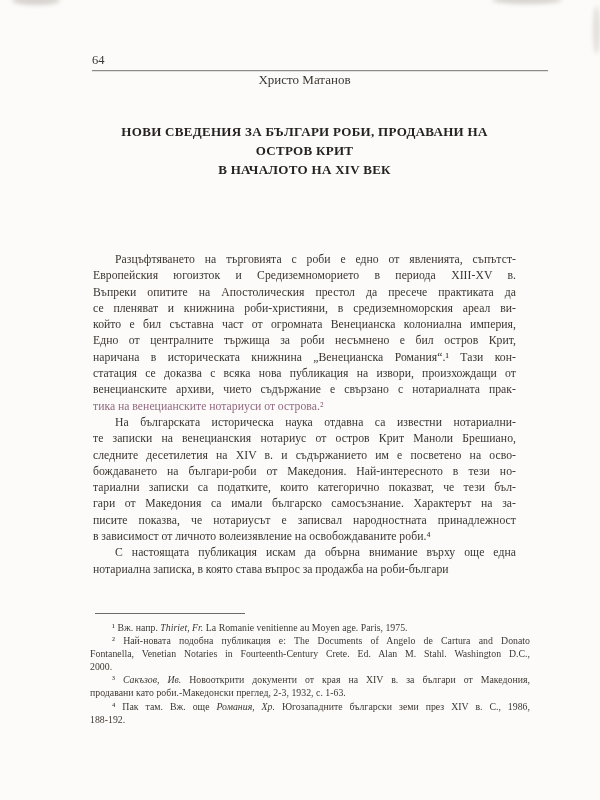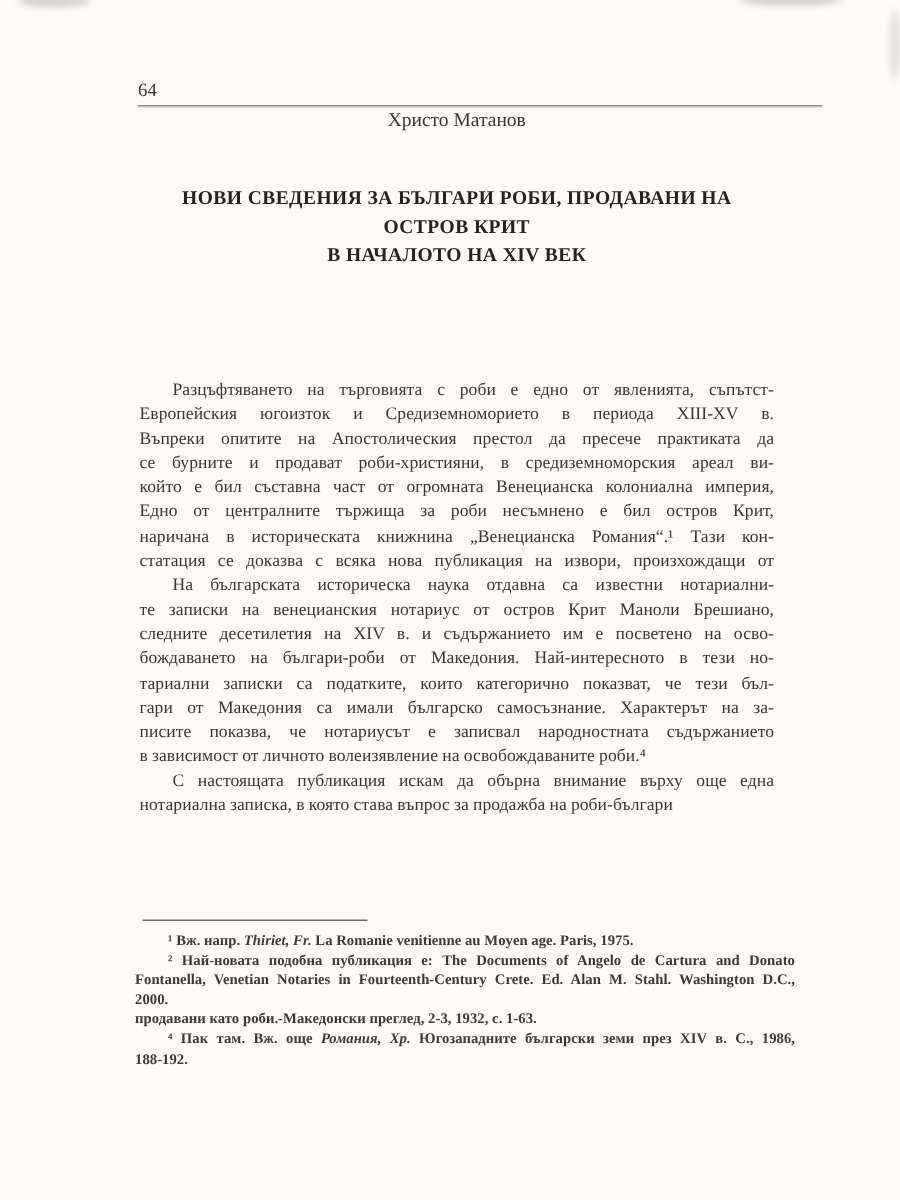--- a/index.html
+++ b/index.html
@@ -22,21 +22,21 @@
   .body-text{position:absolute;left:93px;top:204px;width:423px;font-size:11.7px;color:var(--ink,#3b3531);
              letter-spacing:.05px;word-spacing:-.2px;margin-top:48px;}
   .bline{text-align:justify;text-align-last:justify;height:16.3px;line-height:16.3px;overflow:hidden;}
   .bline.first{text-indent:22px;}
   .bline.plast{text-align-last:left;}
   .bline.tint{color:var(--tint,#916a82);}
 
   .fn-rule{position:absolute;left:95px;top:613px;width:150px;height:1px;background:#6f6b67;}
   .footnotes{position:absolute;left:90px;top:621px;width:440px;font-size:9.8px;color:var(--fn_ink,#3e3834);
              letter-spacing:.02px;}
-  .fline{text-align:justify;text-align-last:justify;height:13.1px;line-height:13.1px;overflow:hidden;font-weight:bold;}
+  .fline{text-align:justify;text-align-last:justify;height:13.1px;line-height:13.1px;overflow:hidden;}
   .fline.find{text-indent:22px;}
   .fline.flast{text-align-last:left;}
   .it{font-style:italic;}
 </style>
 </head>
 <body>
 
 <div class="page">
   <div class="smudge s1"></div>
   <div class="smudge s2"></div>
@@ -50,48 +50,51 @@
   <div class="title">
     <div>НОВИ СВЕДЕНИЯ ЗА БЪЛГАРИ РОБИ, ПРОДАВАНИ НА</div>
     <div>ОСТРОВ КРИТ</div>
     <div>В НАЧАЛОТО НА XIV ВЕК</div>
   </div>
 
   <div class="body-text">
       <div class="bline first">Разцъфтяването на търговията с роби е едно от явленията, съпътст-</div>
       <div class="bline">Европейския югоизток и Средиземноморието в периода XIII-XV в.</div>
       <div class="bline">Въпреки опитите на Апостолическия престол да пресече практиката да</div>
-      <div class="bline">се бурните и продават роби-християни, в средиземноморския ареал ви-</div>
+      <div class="bline">се пленяват и книжнина роби-християни, в средиземноморския ареал ви-</div>
       <div class="bline">който е бил съставна част от огромната Венецианска колониална империя,</div>
       <div class="bline">Едно от централните тържища за роби несъмнено е бил остров Крит,</div>
       <div class="bline">наричана в историческата книжнина „Венецианска Романия“.¹ Тази кон-</div>
       <div class="bline">статация се доказва с всяка нова публикация на извори, произхождащи от</div>
+      <div class="bline">венецианските архиви, чието съдържание е свързано с нотариалната прак-</div>
+      <div class="bline plast tint">тика на венецианските нотариуси от острова.²</div>
       <div class="bline first">На българската историческа наука отдавна са известни нотариални-</div>
       <div class="bline">те записки на венецианския нотариус от остров Крит Маноли Брешиано,</div>
       <div class="bline">следните десетилетия на XIV в. и съдържанието им е посветено на осво-</div>
       <div class="bline">бождаването на българи-роби от Македония. Най-интересното в тези но-</div>
       <div class="bline">тариални записки са податките, които категорично показват, че тези бъл-</div>
       <div class="bline">гари от Македония са имали българско самосъзнание. Характерът на за-</div>
-      <div class="bline">писите показва, че нотариусът е записвал народностната съдържанието</div>
+      <div class="bline">писите показва, че нотариусът е записвал народностната принадлежност</div>
       <div class="bline plast">в зависимост от личното волеизявление на освобождаваните роби.⁴</div>
       <div class="bline first">С настоящата публикация искам да обърна внимание върху още една</div>
       <div class="bline plast">нотариална записка, в която става въпрос за продажба на роби-българи</div>
     </div>
 
   <div class="fn-rule"></div>
   <div class="footnotes">
       <div>
         <div class="fline find flast"><span>¹ Вж. напр. </span><span class="it">Thiriet, Fr.</span><span> La Romanie venitienne au Moyen age. Paris, 1975.</span></div>
       </div>
       <div>
         <div class="fline find"><span>² Най-новата подобна публикация е: The Documents of Angelo de Cartura and Donato</span></div>
         <div class="fline"><span>Fontanella, Venetian Notaries in Fourteenth-Century Crete. Ed. Alan M. Stahl. Washington D.C.,</span></div>
         <div class="fline flast"><span>2000.</span></div>
       </div>
       <div>
+        <div class="fline find"><span>³ </span><span class="it">Сакъзов, Ив.</span><span> Новооткрити документи от края на XIV в. за българи от Македония,</span></div>
         <div class="fline flast"><span>продавани като роби.-Македонски преглед, 2-3, 1932, с. 1-63.</span></div>
       </div>
       <div>
         <div class="fline find"><span>⁴ Пак там. Вж. още </span><span class="it">Романия, Хр.</span><span> Югозападните български земи през XIV в. С., 1986,</span></div>
         <div class="fline flast"><span>188-192.</span></div>
       </div>
     </div>
 </div>
 
 </body></html>

